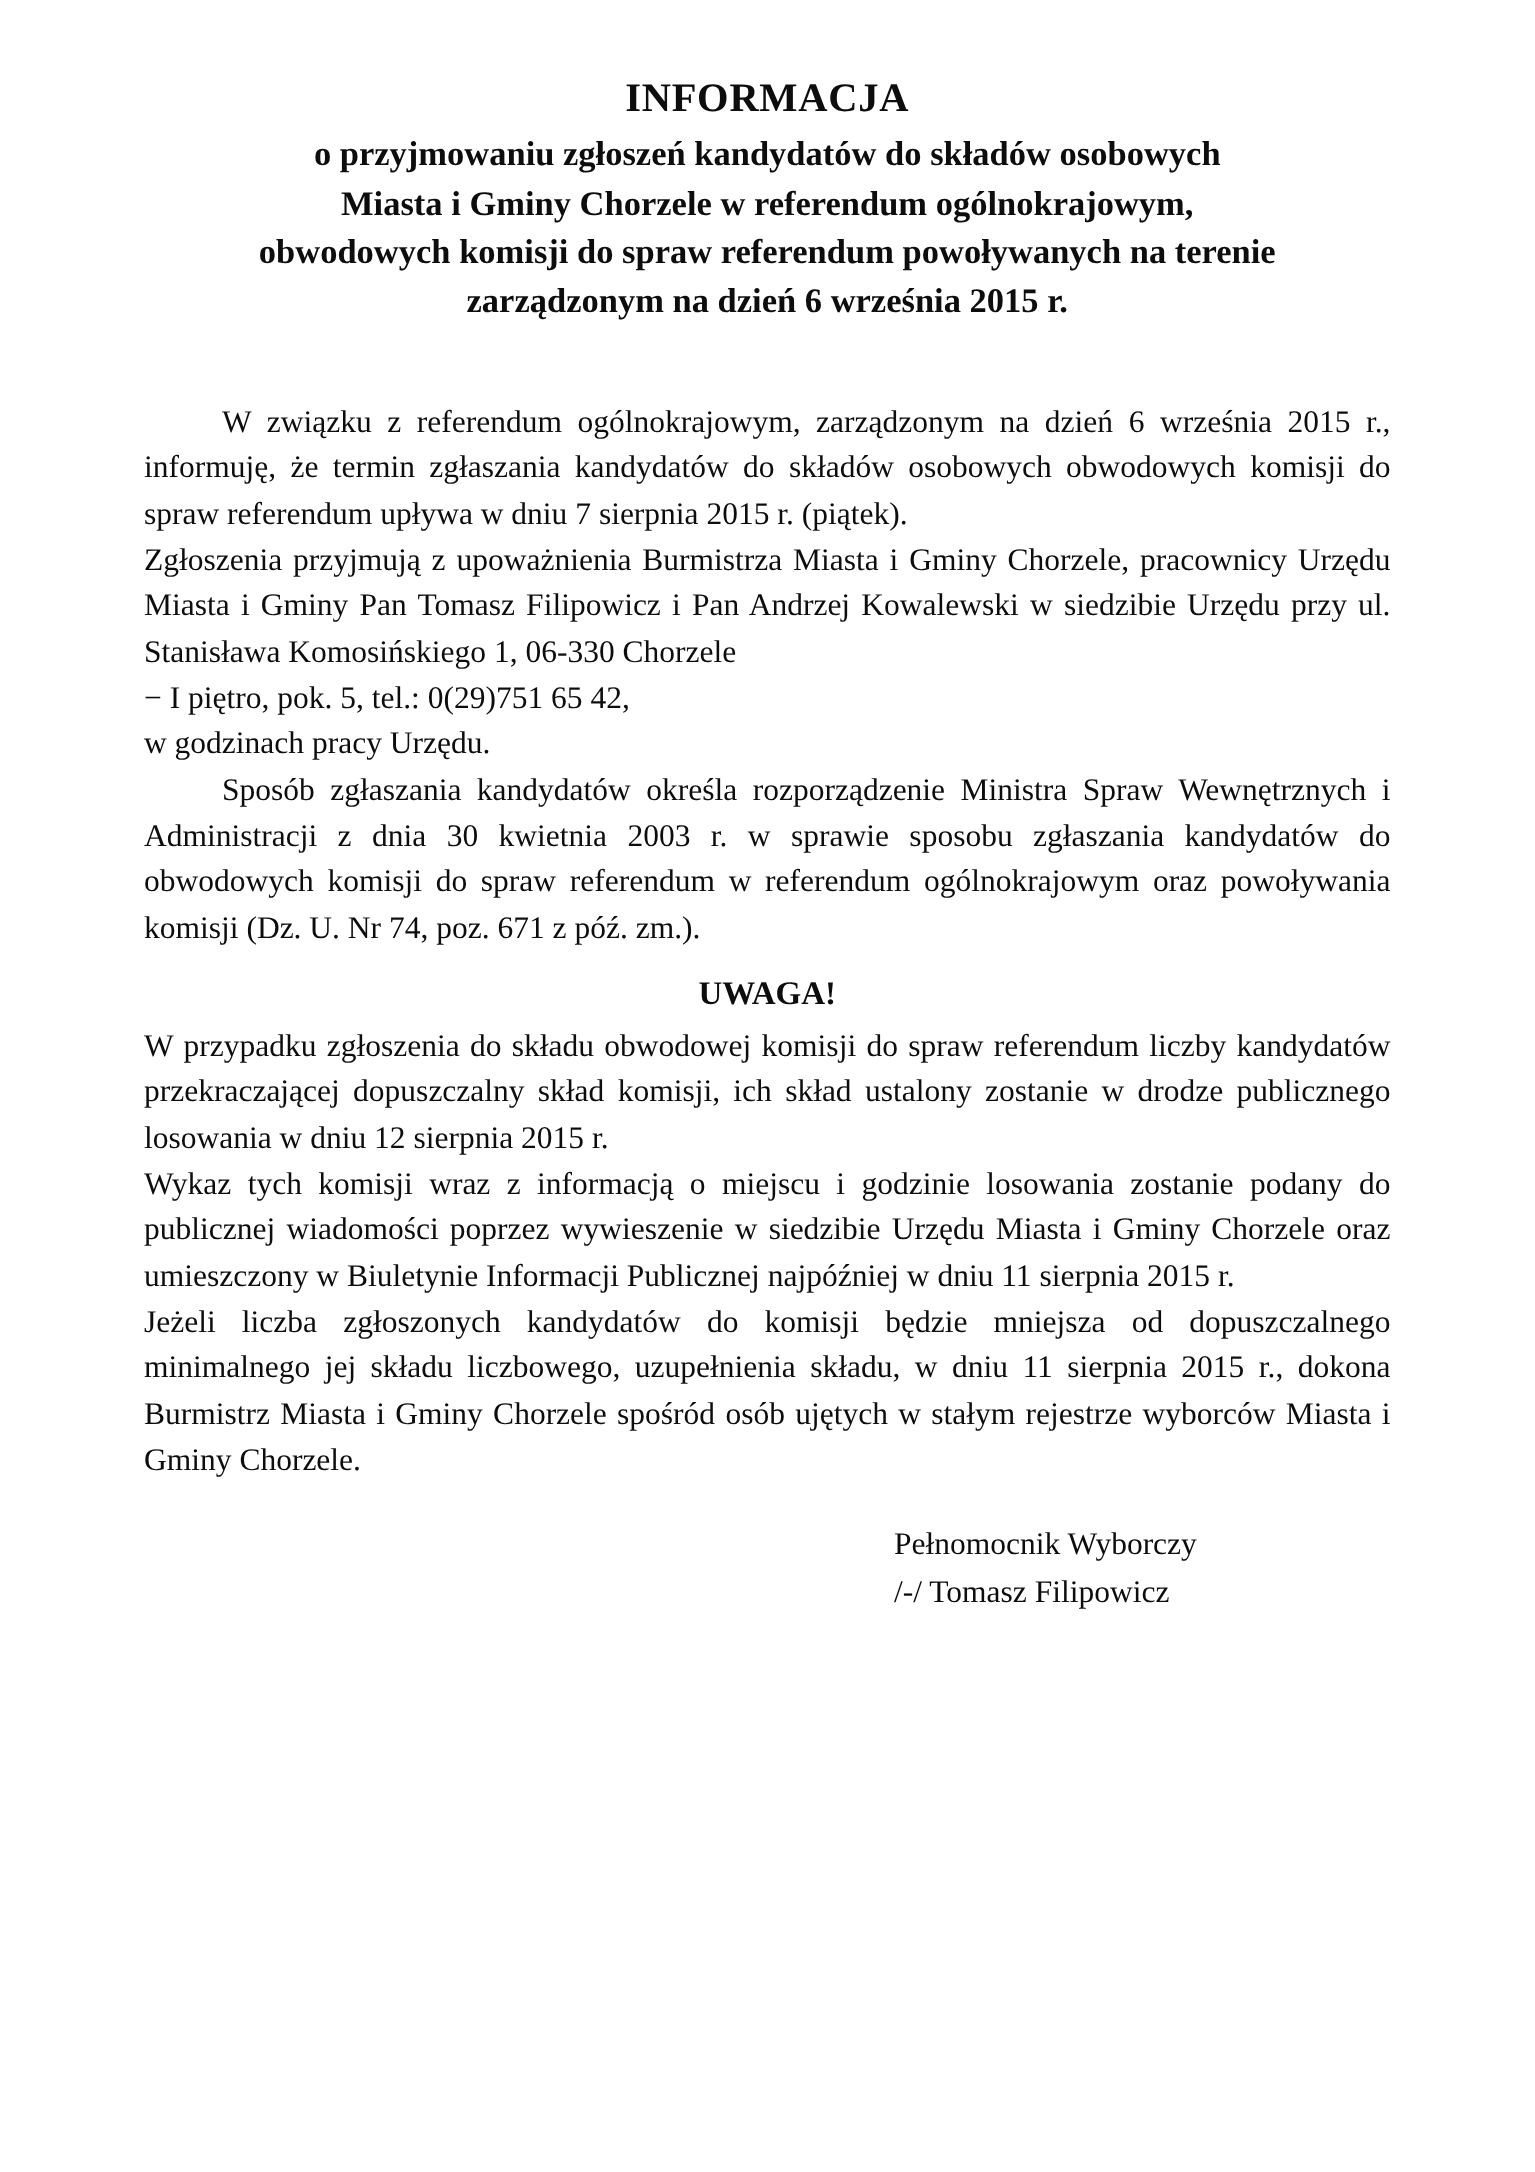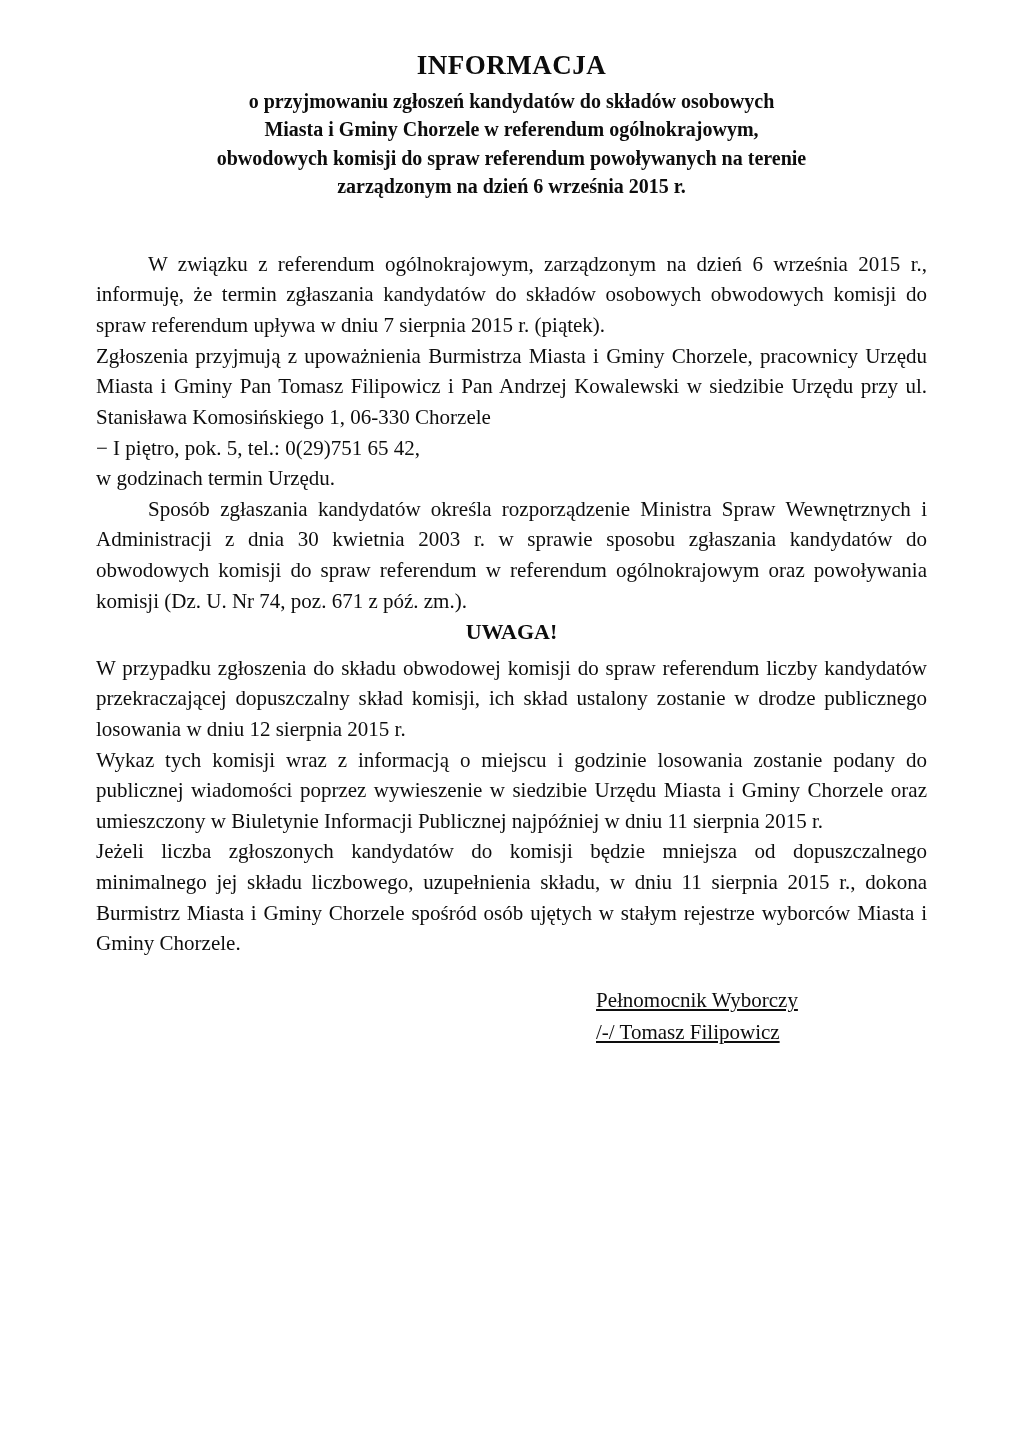--- a/index.html
+++ b/index.html
@@ -26,21 +26,21 @@
   }
   .doc-title {
     text-align: center;
     font-size: 27px;
     font-weight: bold;
     letter-spacing: 0.5px;
     margin: 6px 0 6px 0;
   }
   .doc-subtitle {
     text-align: center;
-    font-size: 20px;
+    font-size: 23px;
     font-weight: bold;
     line-height: 1.42;
     margin: 0 10px;
   }
   .body-block {
     margin-top: 48px;
     font-size: 21px;
     line-height: 1.46;
   }
   p.just {
@@ -51,31 +51,30 @@
   p.indent {
     text-indent: 52px;
   }
   .b {
     font-weight: normal;
   }
   .center-bold {
     text-align: center;
     font-weight: bold;
     font-size: 22px;
-    margin: 0 0 4px 0;
+    margin: 12px 0 4px 0;
   }
   .tight {
     margin: 0;
   }
   .sig-block {
     margin-top: 26px;
     padding-left: 500px;
     font-size: 21px;
     line-height: 1.5;
-    text-decoration: underline;
   }
   .sig-line {
     white-space: nowrap;
   }
 </style>
 </head>
 <body>
 
 <div class="page">
 
@@ -88,21 +87,21 @@
     <div>zarządzonym na dzień 6 września 2015 r.</div>
   </div>
 
   <div class="body-block">
 
     <p class="just indent"><span>W związku z referendum ogólnokrajowym, zarządzonym na dzień 6 września 2015 r., informuję, że termin zgłaszania kandydatów do składów osobowych obwodowych komisji do spraw referendum upływa w dniu </span><span class="b">7 sierpnia 2015 r. (piątek).</span></p>
 
     <p class="just"><span>Zgłoszenia przyjmują z upoważnienia Burmistrza Miasta i  Gminy Chorzele, pracownicy Urzędu Miasta i Gminy Pan Tomasz Filipowicz i Pan Andrzej Kowalewski </span><span class="b">w siedzibie Urzędu przy ul. Stanisława Komosińskiego 1, 06-330 Chorzele</span></p>
 
     <p class="tight b">− I piętro, pok. 5, tel.: 0(29)751 65 42,</p>
-    <p class="tight b">w godzinach termin Urzędu.</p>
+    <p class="tight b">w godzinach pracy Urzędu.</p>
 
     <p class="just indent">Sposób zgłaszania kandydatów określa rozporządzenie Ministra Spraw Wewnętrznych i Administracji z dnia 30 kwietnia 2003 r. w sprawie sposobu zgłaszania kandydatów do obwodowych komisji do spraw referendum w referendum ogólnokrajowym oraz powoływania komisji (Dz. U. Nr 74, poz. 671 z póź. zm.).</p>
 
     <p class="center-bold">UWAGA!</p>
 
     <p class="just b">W przypadku zgłoszenia do składu obwodowej komisji do spraw referendum liczby kandydatów przekraczającej dopuszczalny skład komisji, ich skład ustalony zostanie w drodze publicznego losowania w dniu 12 sierpnia 2015 r.</p>
 
     <p class="just">Wykaz tych komisji wraz z informacją o miejscu i godzinie losowania zostanie podany do publicznej wiadomości poprzez wywieszenie w siedzibie Urzędu Miasta i Gminy Chorzele oraz umieszczony w Biuletynie Informacji Publicznej najpóźniej w dniu 11 sierpnia 2015 r.</p>
 
     <p class="just b">Jeżeli liczba zgłoszonych kandydatów do komisji będzie mniejsza od dopuszczalnego minimalnego jej składu liczbowego, uzupełnienia składu, w dniu 11 sierpnia 2015 r., dokona Burmistrz Miasta i Gminy Chorzele spośród osób ujętych w stałym rejestrze wyborców Miasta i Gminy Chorzele.</p>

